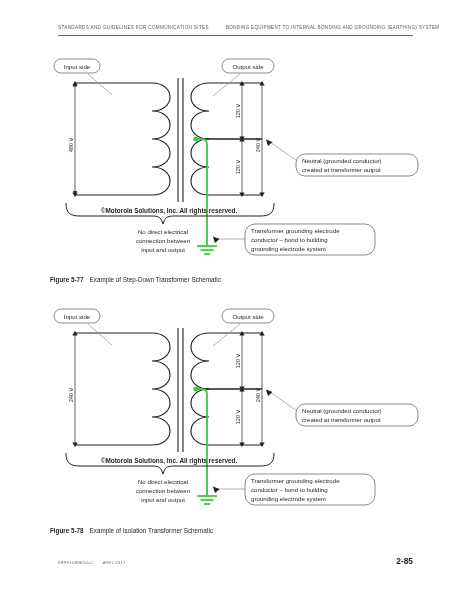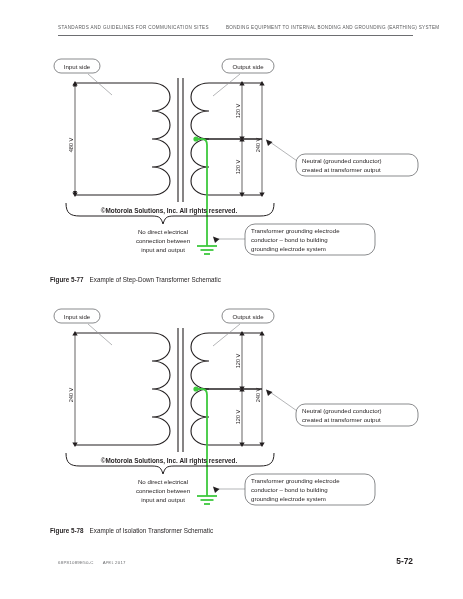--- a/index.html
+++ b/index.html
@@ -301,15 +301,15 @@
     </svg>
   </div>
 
   <div class="figcap" style="left:50px;top:527px;">
     <span class="capnum">Figure 5-78</span><span>Example of Isolation Transformer Schematic</span>
   </div>
 
   <div class="ftr-left">
     <span>68P81089E50-C</span><span class="sep"></span><span>April 2017</span>
   </div>
-  <div class="ftr-right">5-72</div>
+  <div class="ftr-right">2-85</div>
 
 </div>
 
 </body></html>

